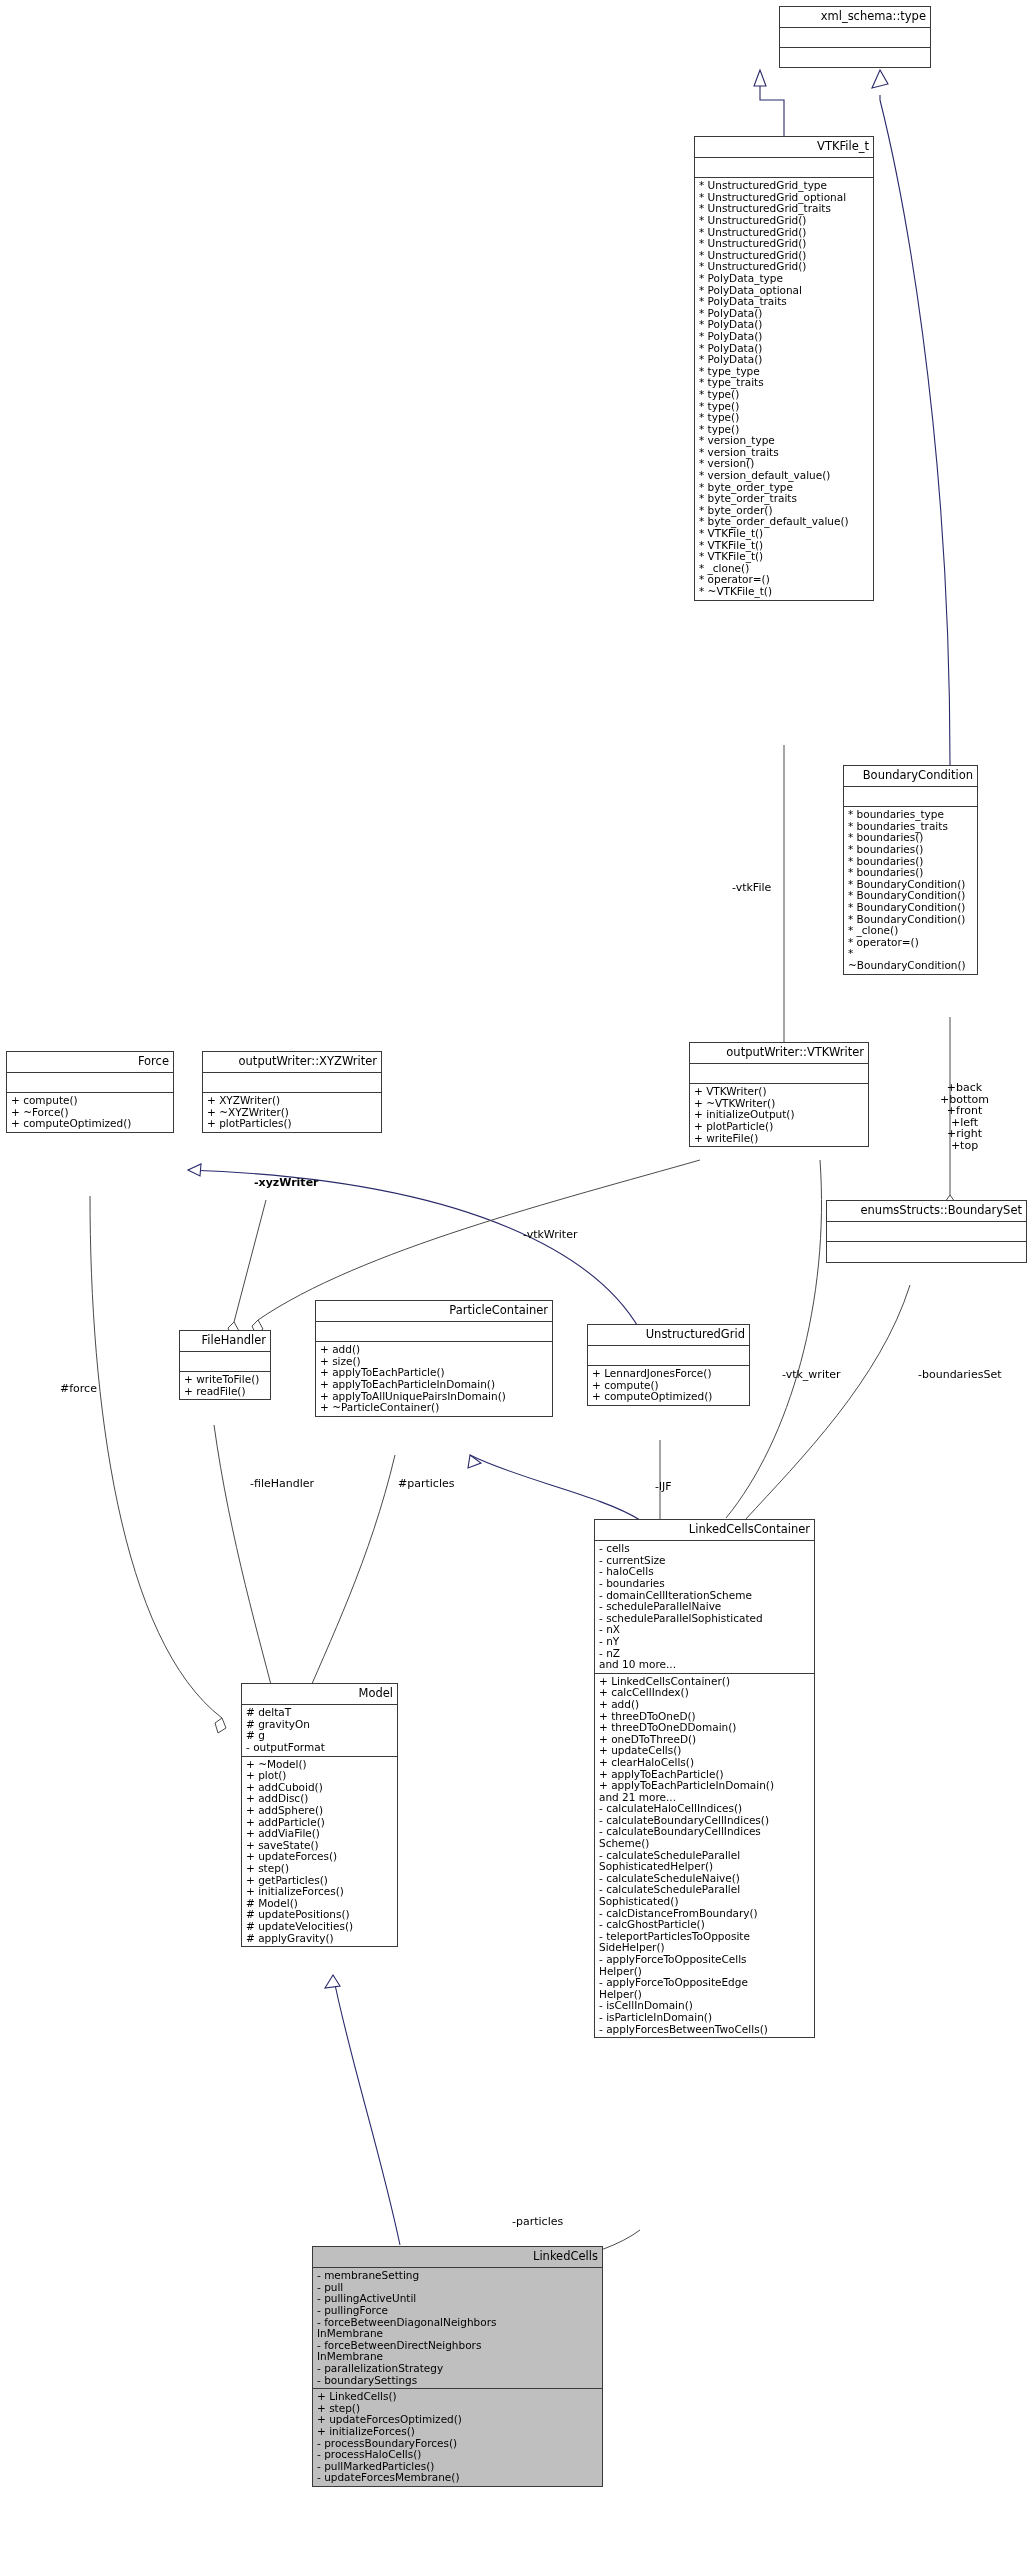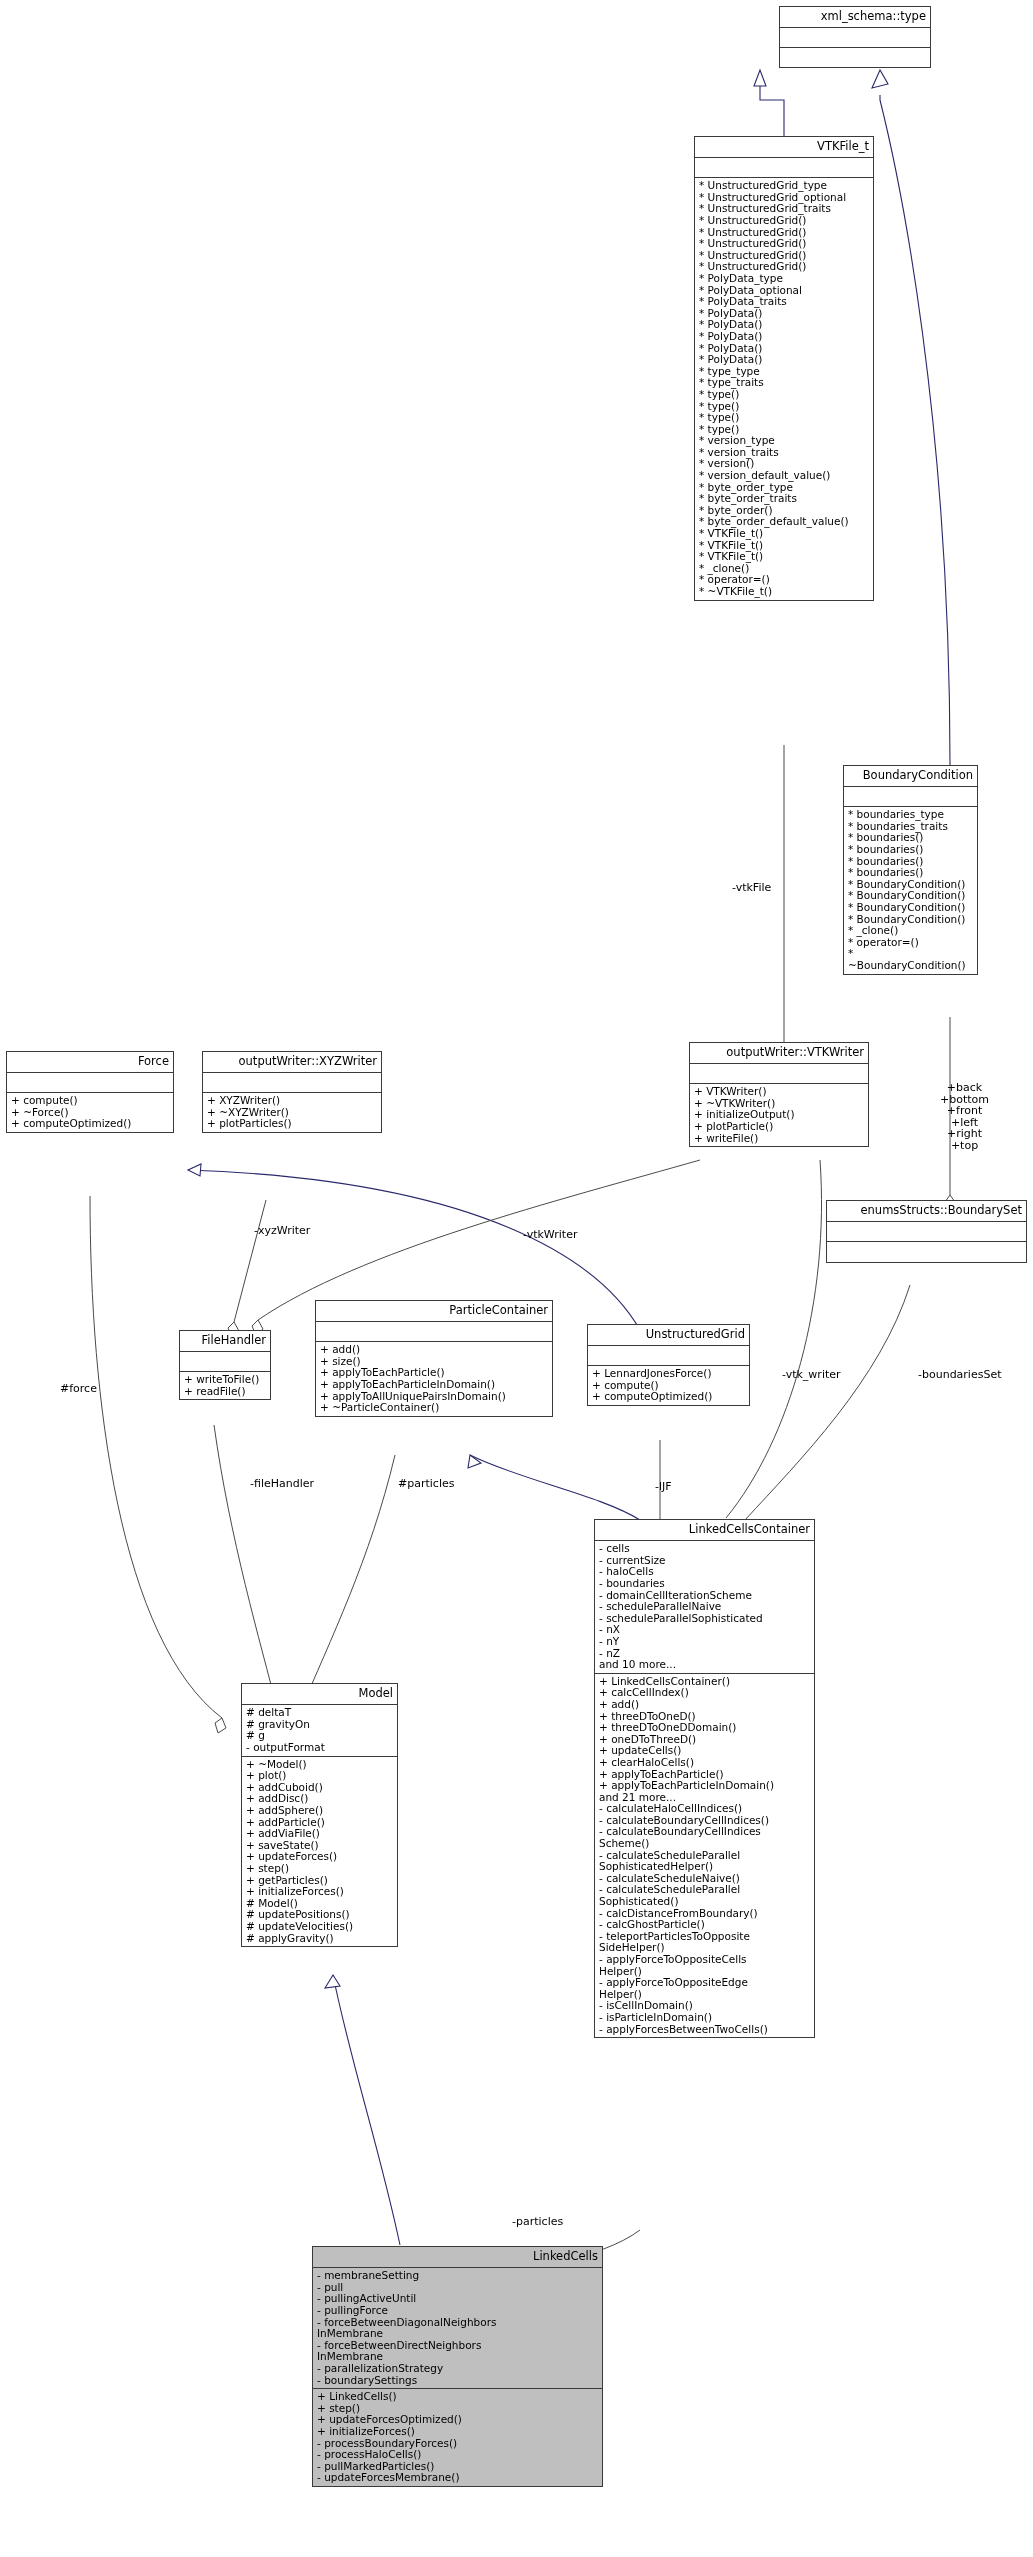--- a/index.html
+++ b/index.html
@@ -319,21 +319,21 @@
         <div class="row">+ updateForcesOptimized()</div>
         <div class="row">+ initializeForces()</div>
         <div class="row">- processBoundaryForces()</div>
         <div class="row">- processHaloCells()</div>
         <div class="row">- pullMarkedParticles()</div>
         <div class="row">- updateForcesMembrane()</div>
       </div>
   </div>
 
   <div class="edgelabel" style="left:732px;top:882px;">-vtkFile</div>
-  <div class="edgelabel" style="left:254px;top:1225px;">-xyzWriter</div>
+  <div class="edgelabel" style="left:254px;top:1177px;font-weight:bold;">-xyzWriter</div>
   <div class="edgelabel" style="left:523px;top:1229px;">-vtkWriter</div>
   <div class="edgelabel" style="left:782px;top:1369px;">-vtk_writer</div>
   <div class="edgelabel" style="left:918px;top:1369px;">-boundariesSet</div>
   <div class="edgelabel ctr" style="left:940px;top:1065px;margin-top:17px;">+back
 +bottom
 +front
 +left
 +right
 +top</div>
   <div class="edgelabel" style="left:60px;top:1383px;">#force</div>

